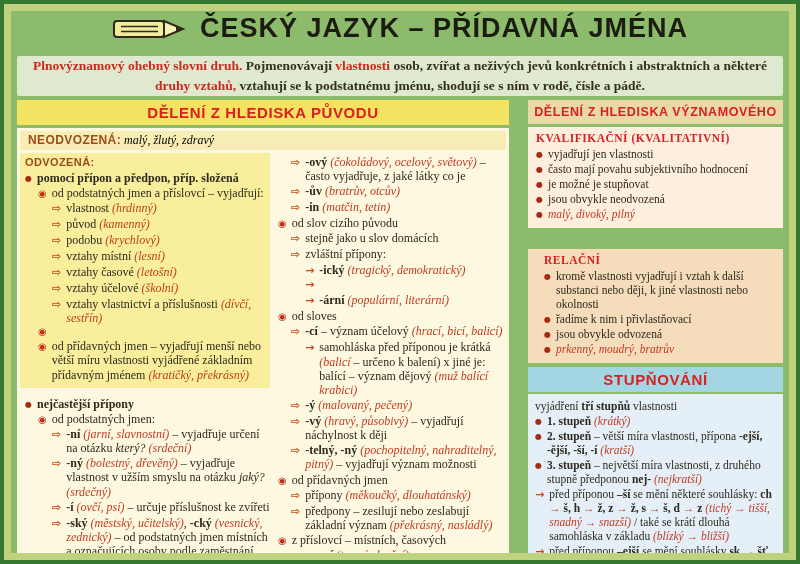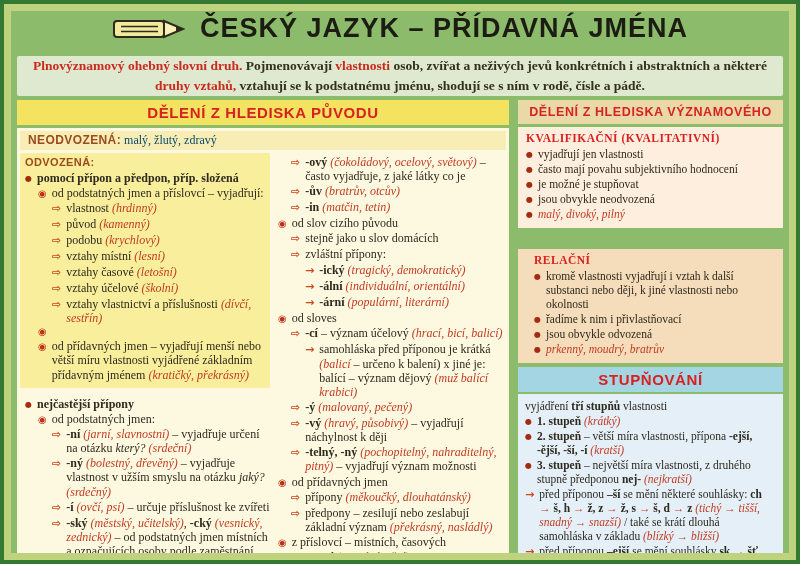--- a/index.html
+++ b/index.html
@@ -14,21 +14,21 @@
   .title{font-family:"Liberation Sans",sans-serif;font-weight:bold;font-size:27px;
     color:#1c1c12;letter-spacing:1px;white-space:nowrap;}
 
   
   .intro{position:absolute;top:52px;left:13px;right:13px;height:40px;background:#dfe9cf;
     border-radius:2px;display:flex;align-items:center;justify-content:center;
     text-align:center;font-weight:bold;font-size:13.5px;line-height:1.45;padding:0 14px;
     box-sizing:border-box;}
 
   
-  .main{position:absolute;top:96px;left:13px;right:13px;bottom:12px;display:flex;gap:9px;}
+  .main{position:absolute;top:96px;left:13px;right:13px;bottom:12px;display:flex;gap:19px;}
   .lpanel{width:492px;flex:0 0 auto;display:flex;flex-direction:column;}
   .rpanel{flex:1;display:flex;flex-direction:column;}
 
   .band{font-family:"Liberation Sans",sans-serif;font-weight:bold;color:#d92121;
     text-align:center;letter-spacing:0.6px;}
   .lp-header{background:#f3e361;font-size:15px;padding:4px 0;}
   .rp-header{background:#e9d9a6;font-size:12.5px;padding:5px 0;}
   .gr-header{background:#a3d5e2;font-size:15px;padding:4px 0;margin-top:4px;}
 
   .lp-body{background:#fdf9e0;flex:1;margin-top:3px;display:flex;flex-direction:column;}
@@ -52,21 +52,21 @@
   .rpanel .line,.gr-body .line{font-size:11.5px;line-height:1.22;}
   .lvl0{padding-left:0;} .lvl1{padding-left:13px;} .lvl2{padding-left:27px;}
   .mk{flex:0 0 auto;margin-right:5px;font-family:"DejaVu Sans",sans-serif;}
   .mk_dot{color:#a52a12;font-size:8px;position:relative;top:-1px;}
   .mk_target{color:#c03018;font-size:10px;}
   .mk_arrow{color:#d0451b;font-weight:bold;font-size:11px;}
   .mk_sarrow{color:#d0451b;font-weight:bold;font-size:11px;}
   .s-p{color:#2e2a1e;} .s-b{font-weight:bold;color:#2e2a1e;}
   .s-i{font-style:italic;color:#2e2a1e;}
   .s-ir{font-style:italic;color:#c23b22;}
-  .s-ig{color:#0c4a6e;}
+  .s-ig{font-style:italic;color:#000000;}
   .s-r{color:#c23b22;}
   .intro .s-p{color:#33301c;} .intro .s-r{color:#cc2a1e;}
 </style>
 </head>
 <body>
 
 <div class="poster">
   <div class="lightframe"></div>
 
   <div class="titlerow">
@@ -194,21 +194,20 @@
               <div class="line lvl1">
                 <span class="mk mk_arrow">⇨</span>
                 <span class="tx"><span class="s-p">zvláštní přípony:</span></span>
               </div>
               <div class="line lvl2">
                 <span class="mk mk_sarrow">→</span>
                 <span class="tx"><span class="s-b">-ický </span><span class="s-ir">(tragický, demokratický)</span></span>
               </div>
               <div class="line lvl2">
                 <span class="mk mk_sarrow">→</span>
-                <span class="tx"><span class="s-b">-ální </span><span class="s-ir">(individuální, orientální)</span></span>
               </div>
               <div class="line lvl2">
                 <span class="mk mk_sarrow">→</span>
                 <span class="tx"><span class="s-b">-ární </span><span class="s-ir">(populární, literární)</span></span>
               </div>
               <div class="line lvl0">
                 <span class="mk mk_target">◉</span>
                 <span class="tx"><span class="s-p">od sloves</span></span>
               </div>
               <div class="line lvl1">

